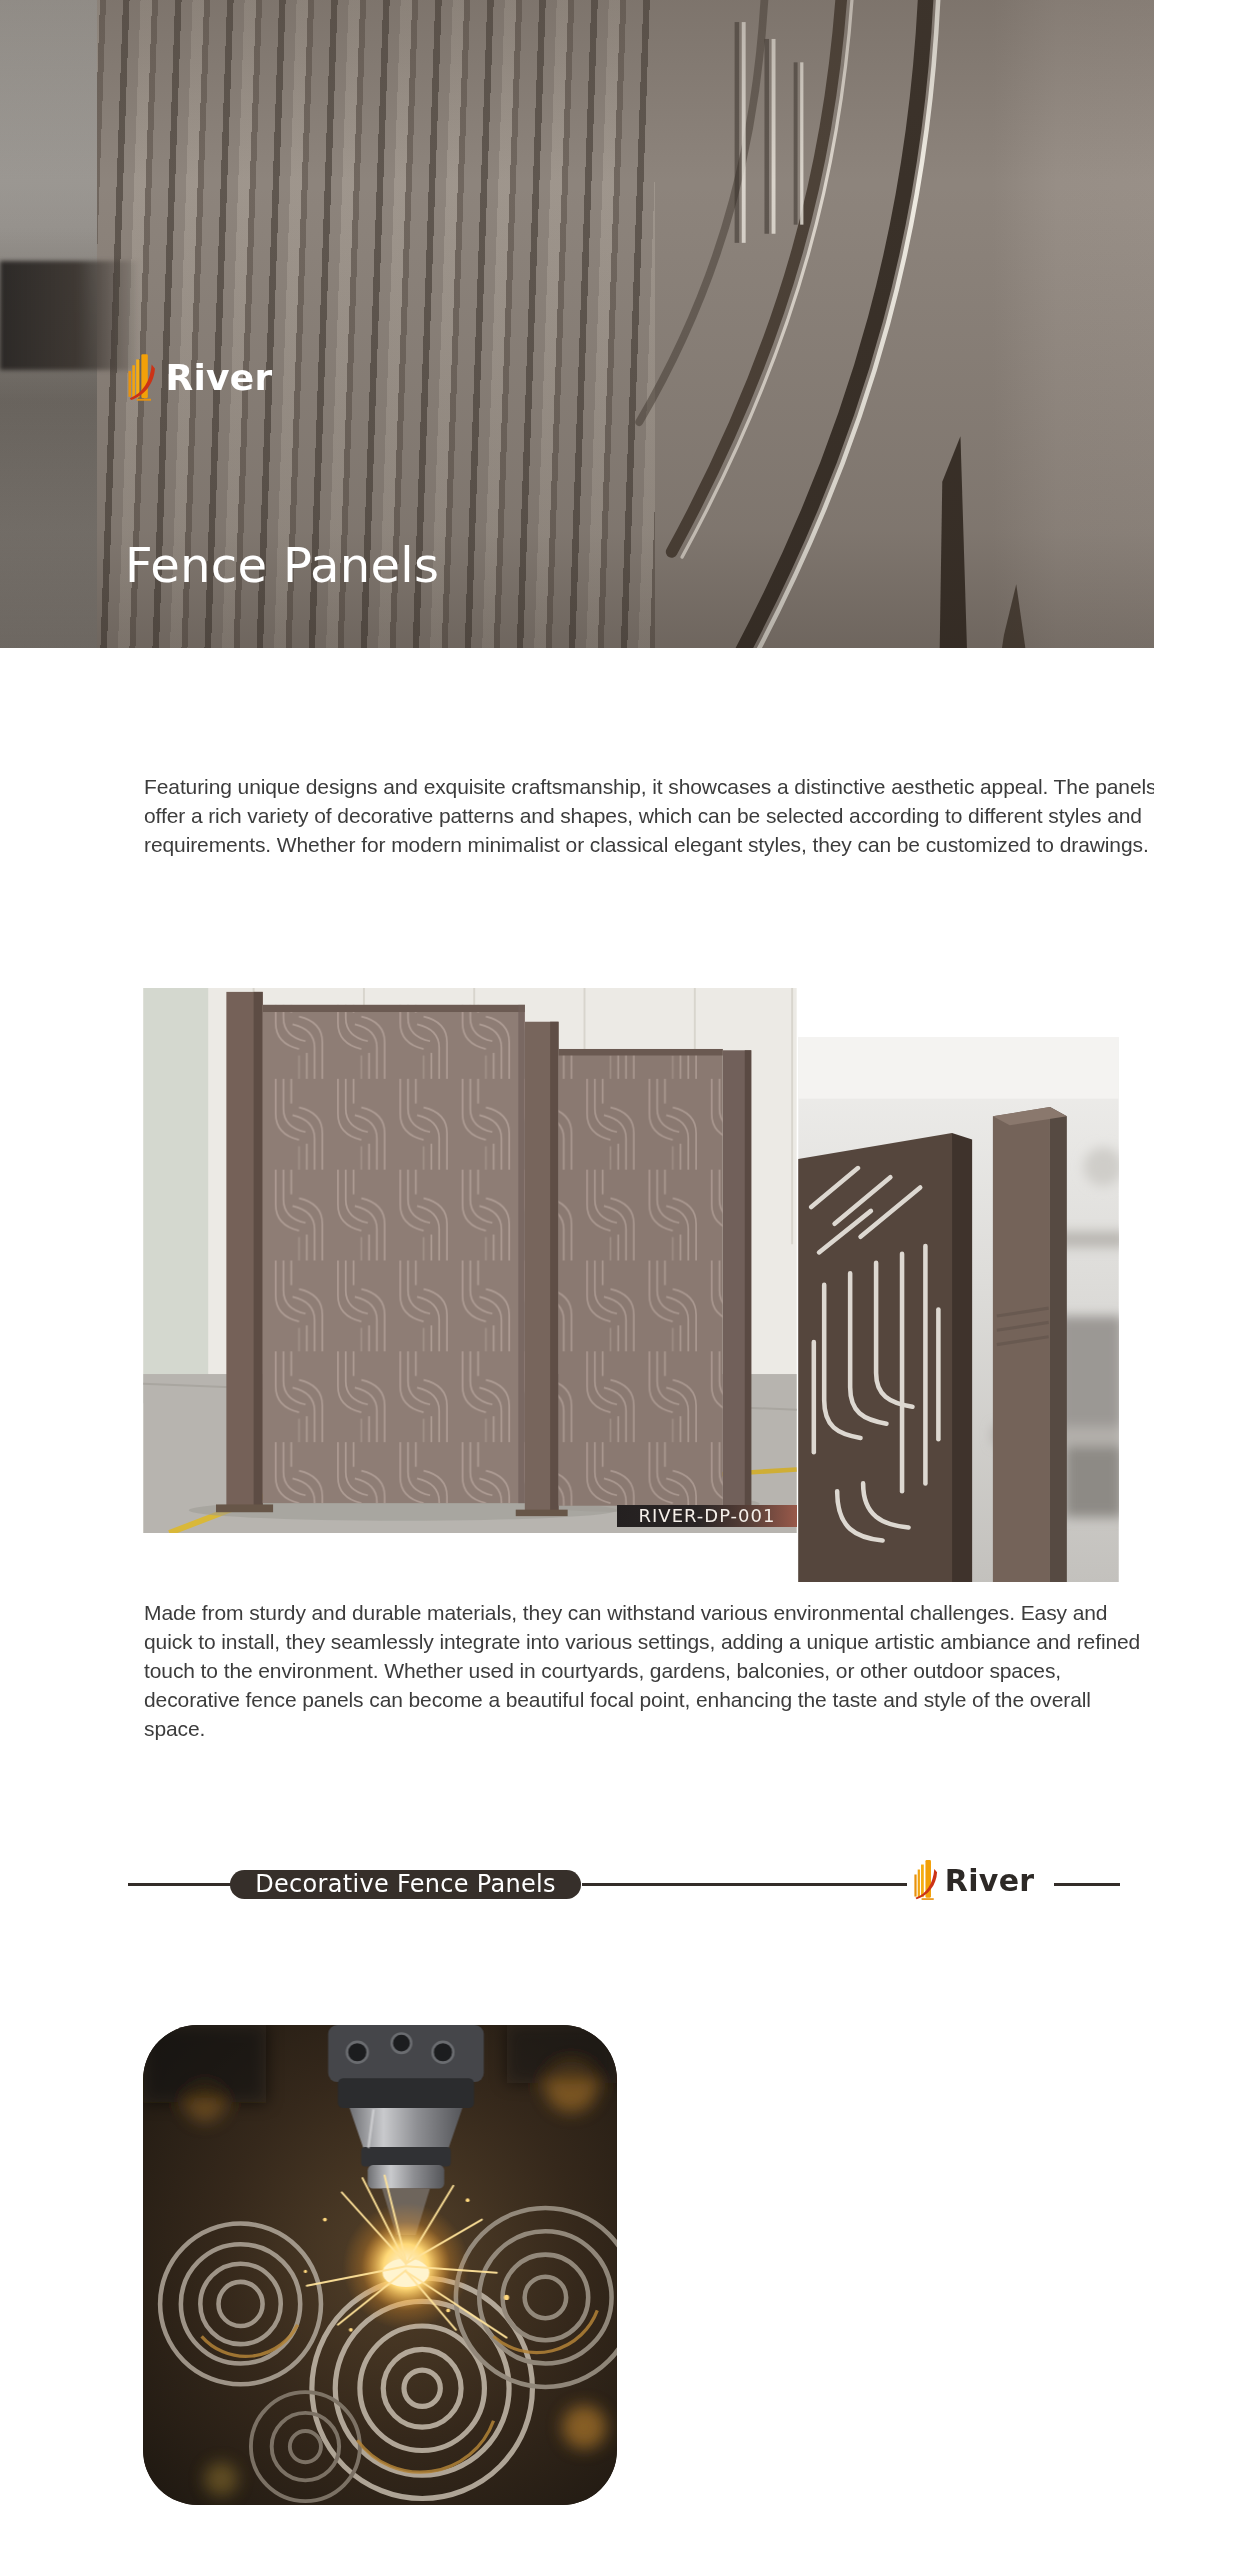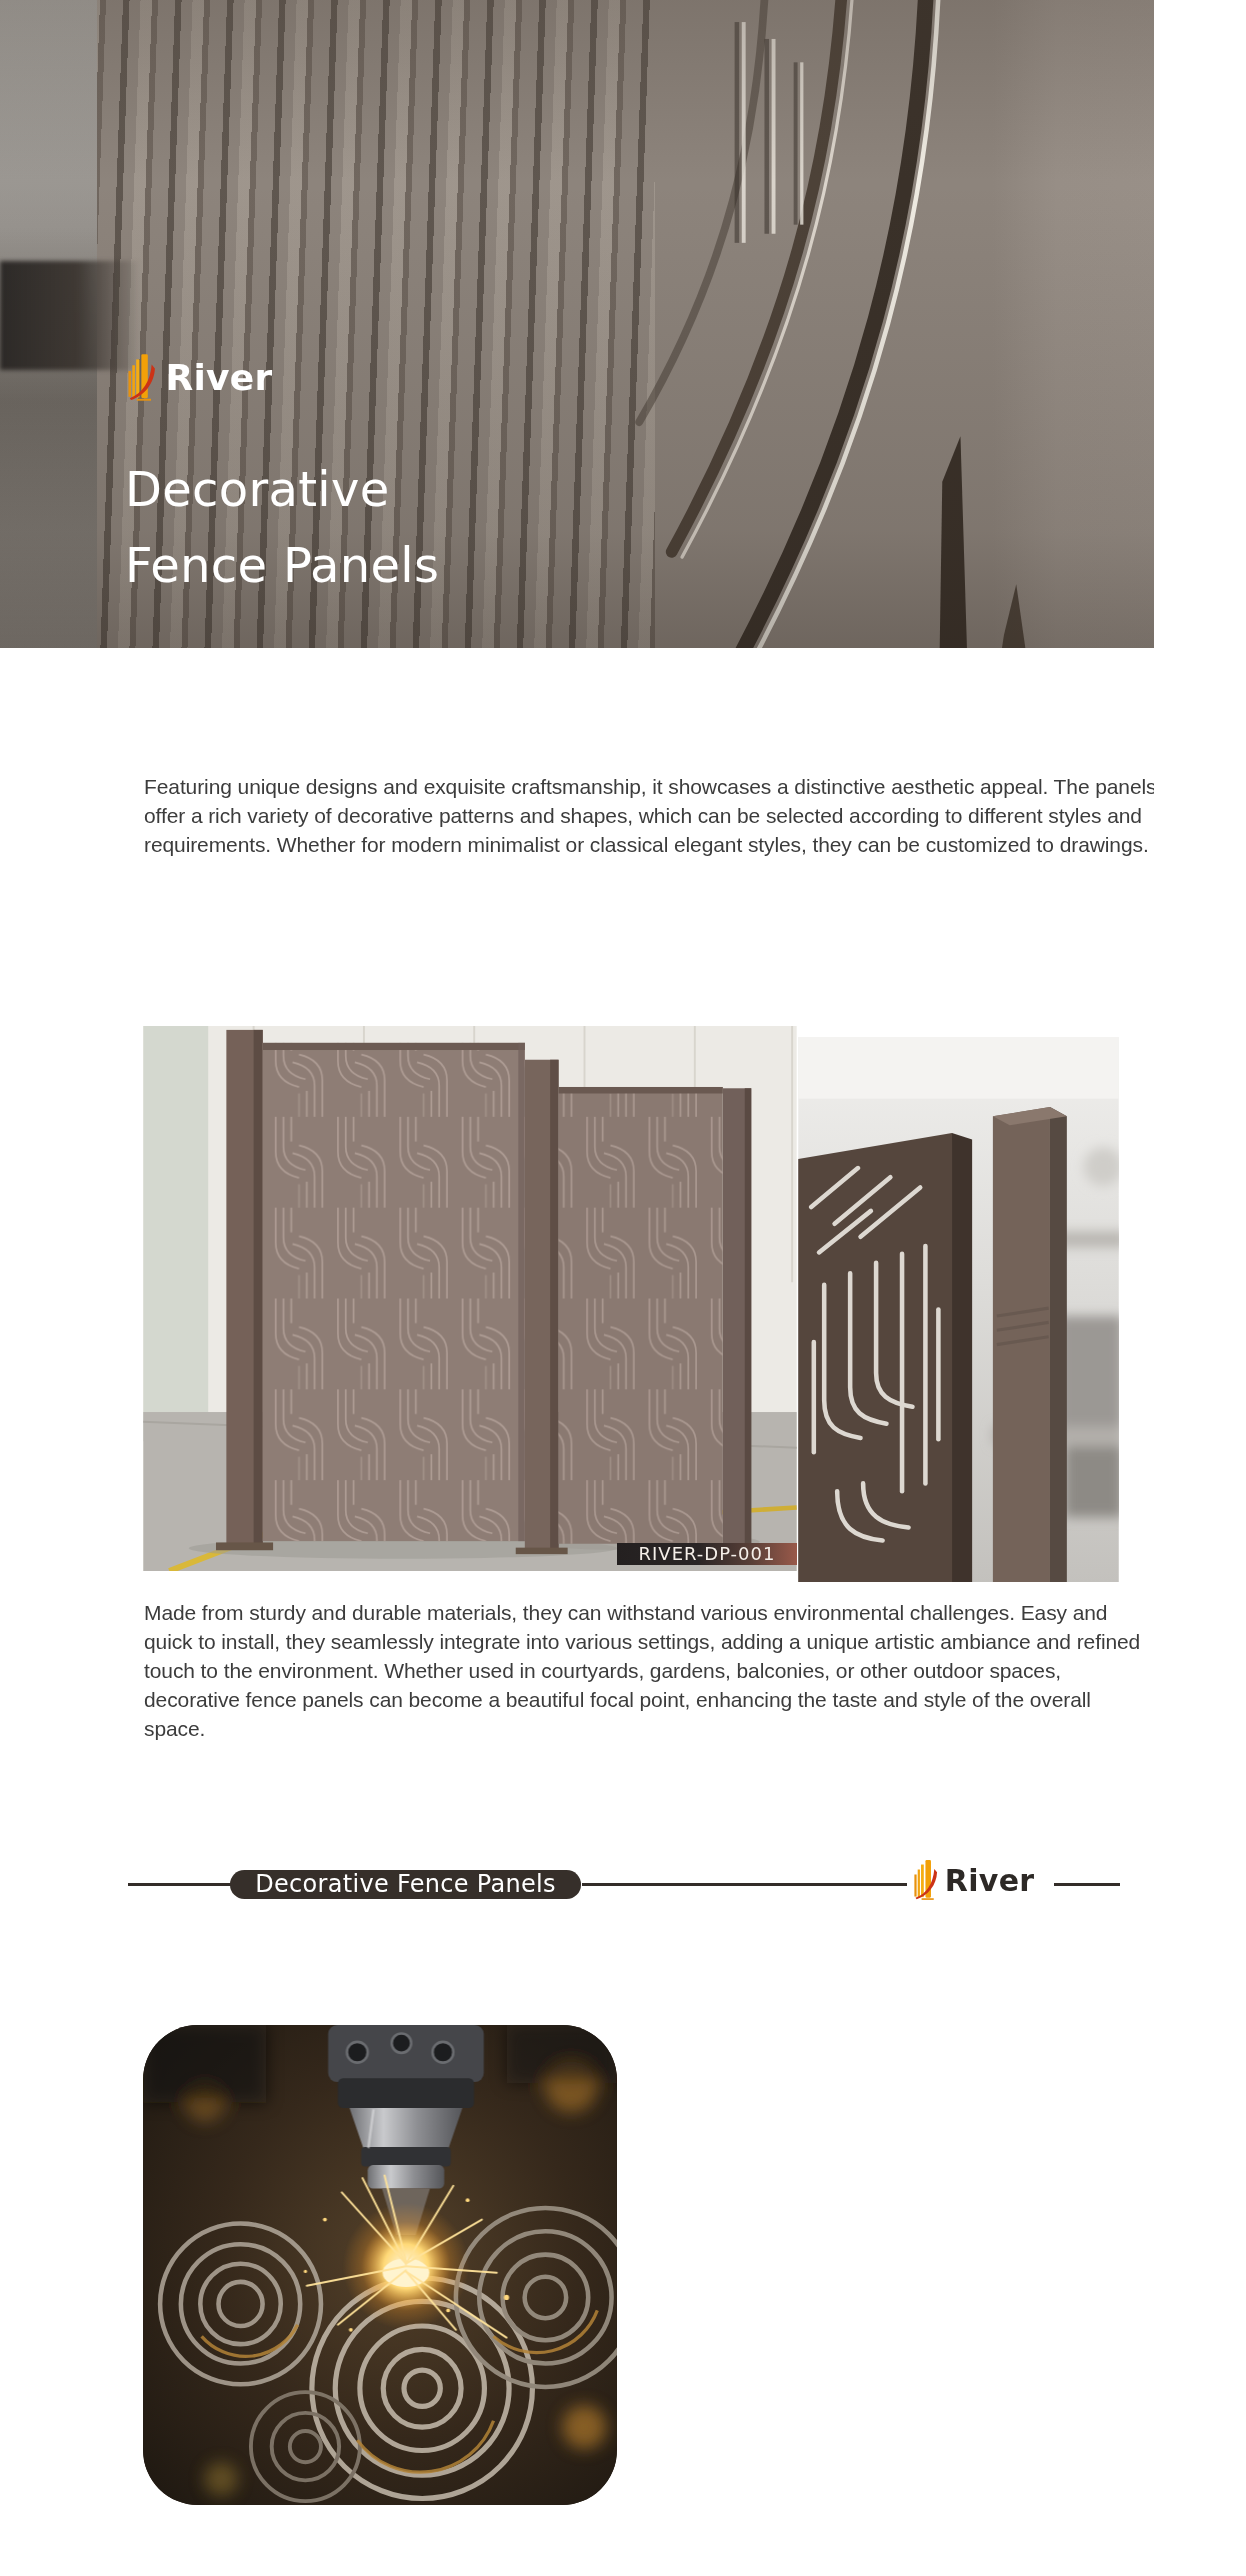--- a/index.html
+++ b/index.html
@@ -30,21 +30,21 @@
 
   
   .body-text{position:absolute;left:128px;width:1013px;margin:16px;color:#3c3c3c;
     font-size:21px;line-height:29px;letter-spacing:-0.1px;}
   .para1{top:756px;}
   .para2{top:904px;}
   .para3{top:1582px;}
 
   
   figure{margin:0;}
-  .gallery-left{position:absolute;left:128px;top:1026px;width:654px;height:545px;overflow:hidden;padding-left:15px;}
+  .gallery-left{position:absolute;left:128px;top:988px;width:654px;height:545px;overflow:hidden;padding-left:15px;}
   .gallery-right{position:absolute;left:798px;top:1037px;width:321px;height:545px;overflow:hidden;}
   .model-label{position:absolute;right:0;bottom:6.5px;width:180px;height:22px;
     background:linear-gradient(90deg,#242020 0%,#2a2525 45%,#5a4038 75%,#99594a 100%);
     color:#f5efe9;font-size:18px;letter-spacing:1px;display:flex;align-items:center;justify-content:center;
     font-family:"DejaVu Sans",sans-serif;}
 
   
   .divider-line{position:absolute;height:3.2px;background:#332d29;top:1883px;}
   .line-a{left:128px;width:103px;}
   .line-b{left:582px;width:325px;}
@@ -101,21 +101,21 @@
         <rect x="8" y="19" width="4" height="50" fill="#F2A30D"></rect>
         <rect x="14" y="10" width="5" height="59" fill="#F5AD12"></rect>
         <rect x="22" y="2" width="10" height="68" rx="2" fill="#F2A008"></rect>
         <path d="M4,70 C24,63 36,44 38,18 L43,24 C42,47 27,66 6,73 Z" fill="#CC3316"></path>
         <rect x="15" y="71" width="22" height="3" fill="#E8920E"></rect>
       </svg>
       <span class="brand-text-hero">River</span>
     </div>
 
     <h1 class="hero-title">
-      <span>Decorative</span><br>
+      <br>
       <span>Fence Panels</span>
     </h1>
   </header>
 
   <p class="body-text para1">Featuring unique designs and exquisite craftsmanship, it showcases a distinctive aesthetic appeal. The panels offer a rich variety of decorative patterns and shapes, which can be selected according to different styles and requirements. Whether for modern minimalist or classical elegant styles, they can be customized to drawings.</p>
 
   <figure class="gallery-left">
     <svg width="654" height="545" viewBox="0 0 1007 840">
       <defs>
         <pattern id="fp" width="96" height="140" patternUnits="userSpaceOnUse">

